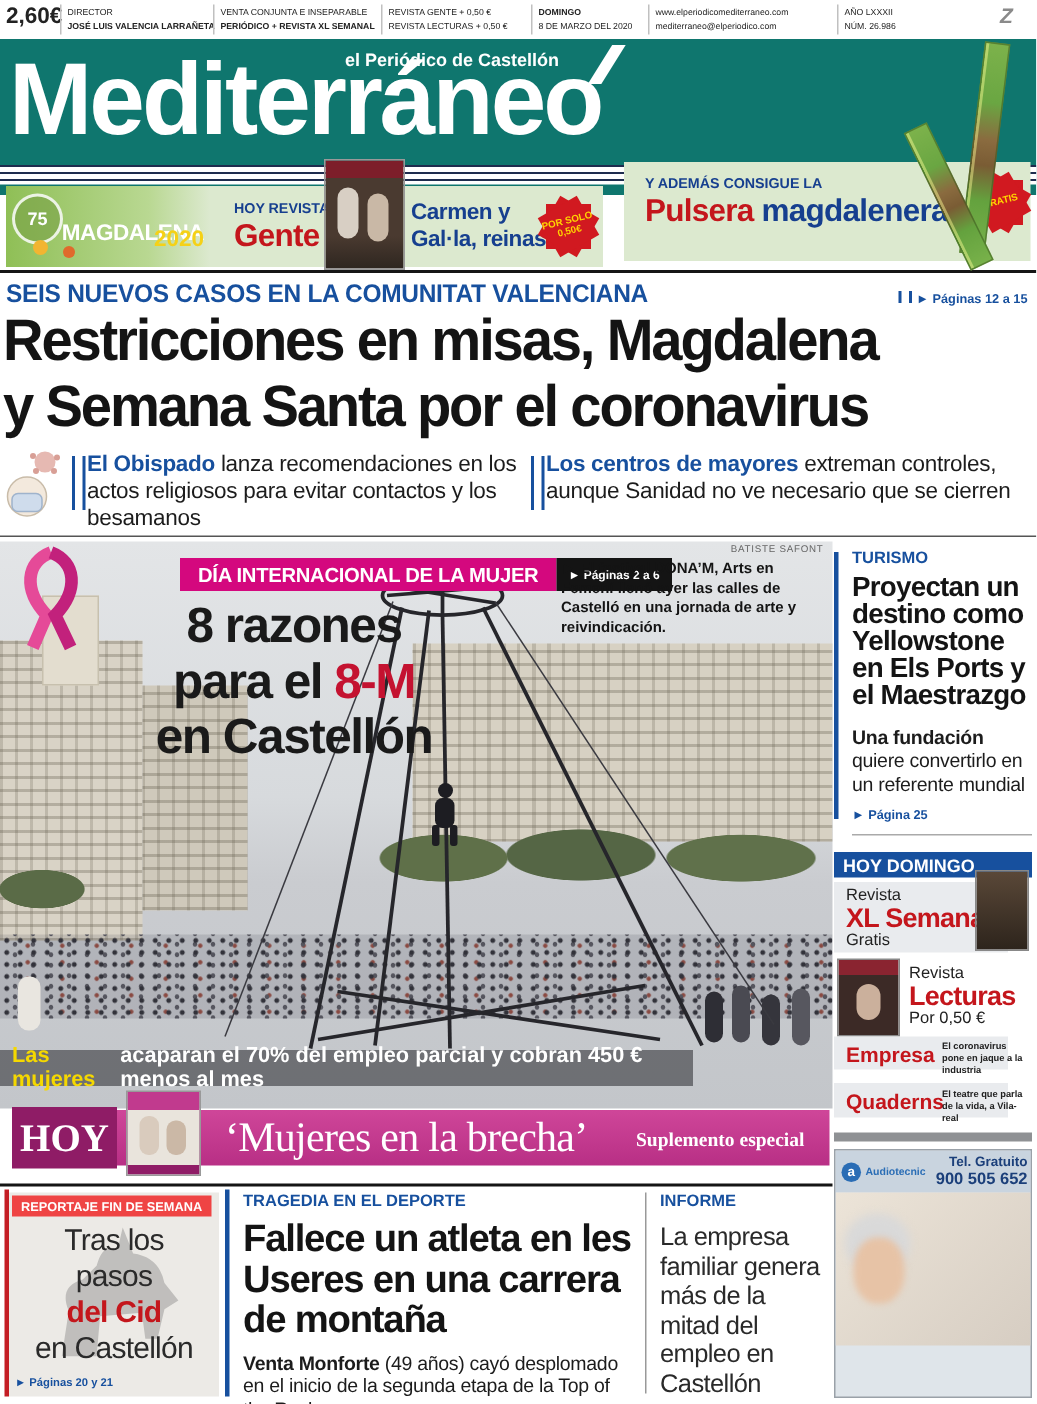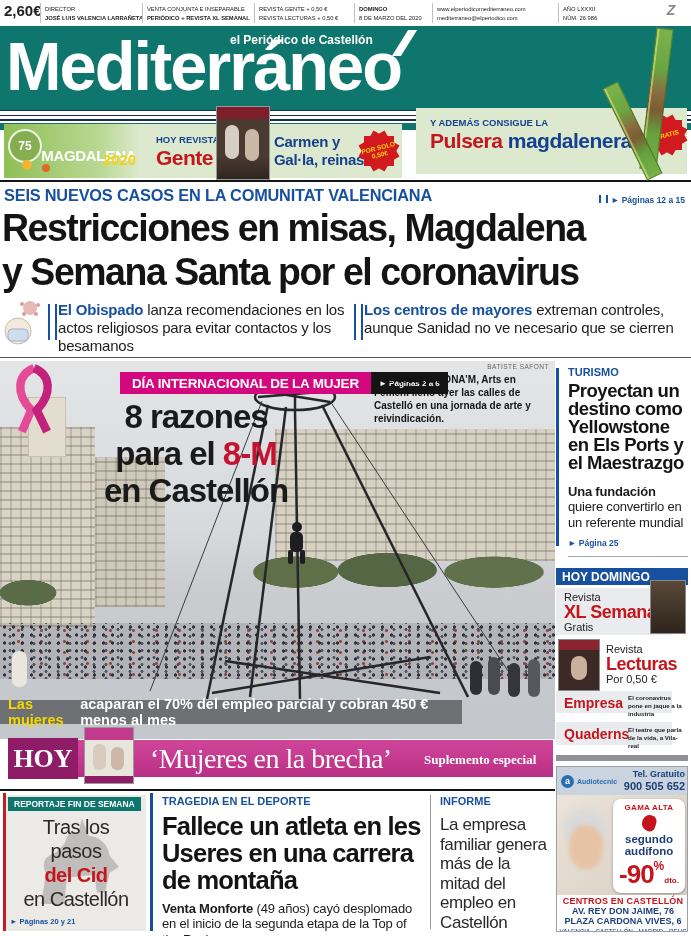--- a/index.html
+++ b/index.html
@@ -256,21 +256,21 @@
   <div class="abs white" style="left:150px;top:743px;font-family:'Liberation Serif',serif;font-size:28px;z-index:6;letter-spacing:-0.5px;">‘Mujeres en la brecha’</div>
   <div class="abs b white" style="left:424px;top:752px;font-family:'Liberation Serif',serif;font-size:13px;z-index:6;">Suplemento especial</div>
 
   <div class="hline" style="left:0;top:789px;width:555px;height:2px;"></div>
 
   <div class="abs" style="left:3px;top:793px;width:3px;height:138px;background:#c41e25;"></div>
   <div class="abs" style="left:6px;top:795px;width:140px;height:136px;background:#eceae6;overflow:hidden;">
     <svg class="abs" style="left:12px;top:12px;opacity:.35;" width="116" height="120" viewBox="0 0 100 100">
       <path d="M20 82 L24 56 Q18 42 32 38 L40 30 Q44 16 52 21 L55 8 L61 23 Q76 25 79 40 L87 50 L79 55 L75 72 L68 72 L66 57 L42 59 L40 82 Z" fill="#6f6f6f"></path>
     </svg>
-    <div class="abs" style="left:2px;top:2px;background:#0f766e;color:#fff;font-weight:bold;font-size:8.5px;padding:2px 6px;">REPORTAJE FIN DE SEMANA</div>
+    <div class="abs" style="left:2px;top:2px;background:#ef4444;color:#fff;font-weight:bold;font-size:8.5px;padding:2px 6px;">REPORTAJE FIN DE SEMANA</div>
     <div class="abs" style="left:0;top:20px;width:140px;text-align:center;font-size:20px;line-height:24px;letter-spacing:-0.5px;color:#2a2a2a;">
       <div>Tras los</div>
       <div>pasos</div>
       <div class="b" style="color:#c4161c;">del Cid</div>
       <div>en Castellón</div>
     </div>
     <div class="abs pages-link" style="left:4px;top:122px;font-size:7.5px;">► Páginas 20 y 21</div>
   </div>
   <div class="abs" style="left:150px;top:793px;width:3px;height:138px;background:#17509e;"></div>
 
@@ -295,32 +295,15 @@
       <div class="b" style="font-size:7px;color:#2a6db5;width:38px;">Audiotecnic</div>
       <div style="text-align:right;flex:1;padding-right:4px;color:#1b3f7a;font-weight:bold;line-height:1.2;">
         <div style="font-size:9px;">Tel. Gratuito</div>
         <div style="font-size:11px;">900 505 652</div>
       </div>
     </div>
     <div class="abs" style="left:0;top:28px;width:132px;height:102px;background:linear-gradient(135deg,#ece4d8,#d6cdc2);">
       <div class="abs" style="left:6px;top:14px;width:44px;height:40px;border-radius:50%;background:#d9d9d9;filter:blur(3px);"></div>
       <div class="abs" style="left:12px;top:30px;width:34px;height:44px;border-radius:45%;background:#e7c3a6;filter:blur(2px);"></div>
     </div>
-    <div class="abs" style="left:56px;top:32px;width:72px;height:94px;background:#fff;border-radius:8px;text-align:center;box-shadow:0 1px 3px rgba(0,0,0,.3);">
-      <div class="b" style="font-size:8px;color:#c4151c;margin-top:4px;letter-spacing:.3px;">GAMA ALTA</div>
-      <div style="width:14px;height:16px;margin:3px auto 2px;background:#c4151c;border-radius:55% 45% 40% 60%;transform:rotate(18deg);"></div>
-      <div class="b" style="font-size:11.5px;color:#1b3f7a;line-height:1.05;">
-        <div>segundo</div>
-        <div>audífono</div>
-      </div>
-      <div style="color:#c4151c;font-weight:bold;margin-top:2px;">
-        <span style="font-size:26px;letter-spacing:-1px;">-90</span><span style="font-size:12px;vertical-align:top;">%</span><span style="font-size:8px;">dto.</span>
-      </div>
-    </div>
-    <div class="abs" style="left:0;top:128px;width:132px;height:38px;background:rgba(255,255,255,.92);text-align:center;">
-      <div class="b" style="font-size:9px;color:#c4151c;margin-top:1px;letter-spacing:.2px;">CENTROS EN CASTELLÓN</div>
-      <div class="b" style="font-size:9px;color:#1b3f7a;line-height:1.15;">AV. REY DON JAIME, 76</div>
-      <div class="b" style="font-size:9px;color:#1b3f7a;line-height:1.15;">PLAZA CARDONA VIVES, 6</div>
-      <div style="font-size:6.3px;color:#1b3f7a;margin-top:1px;">VALENCIA - CASTELLÓN - MADRID - REUS</div>
-    </div>
   </div>
 
 </div>
 
 </body></html>

